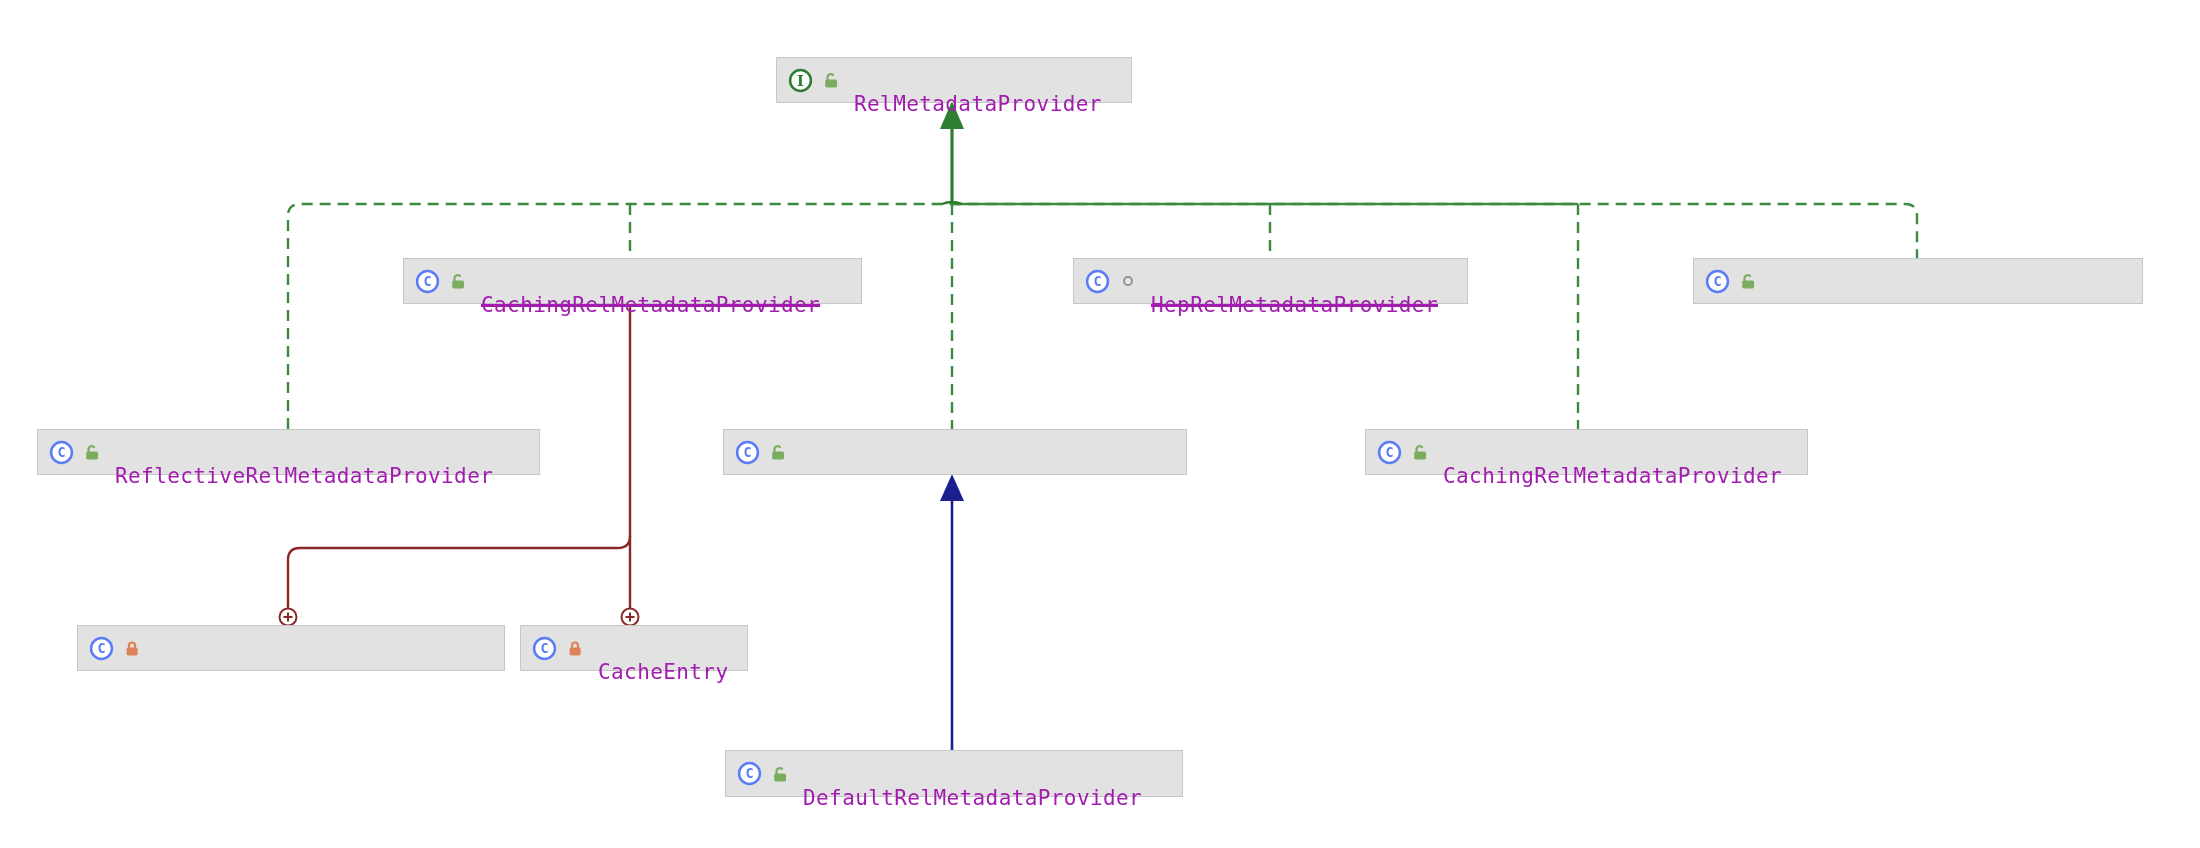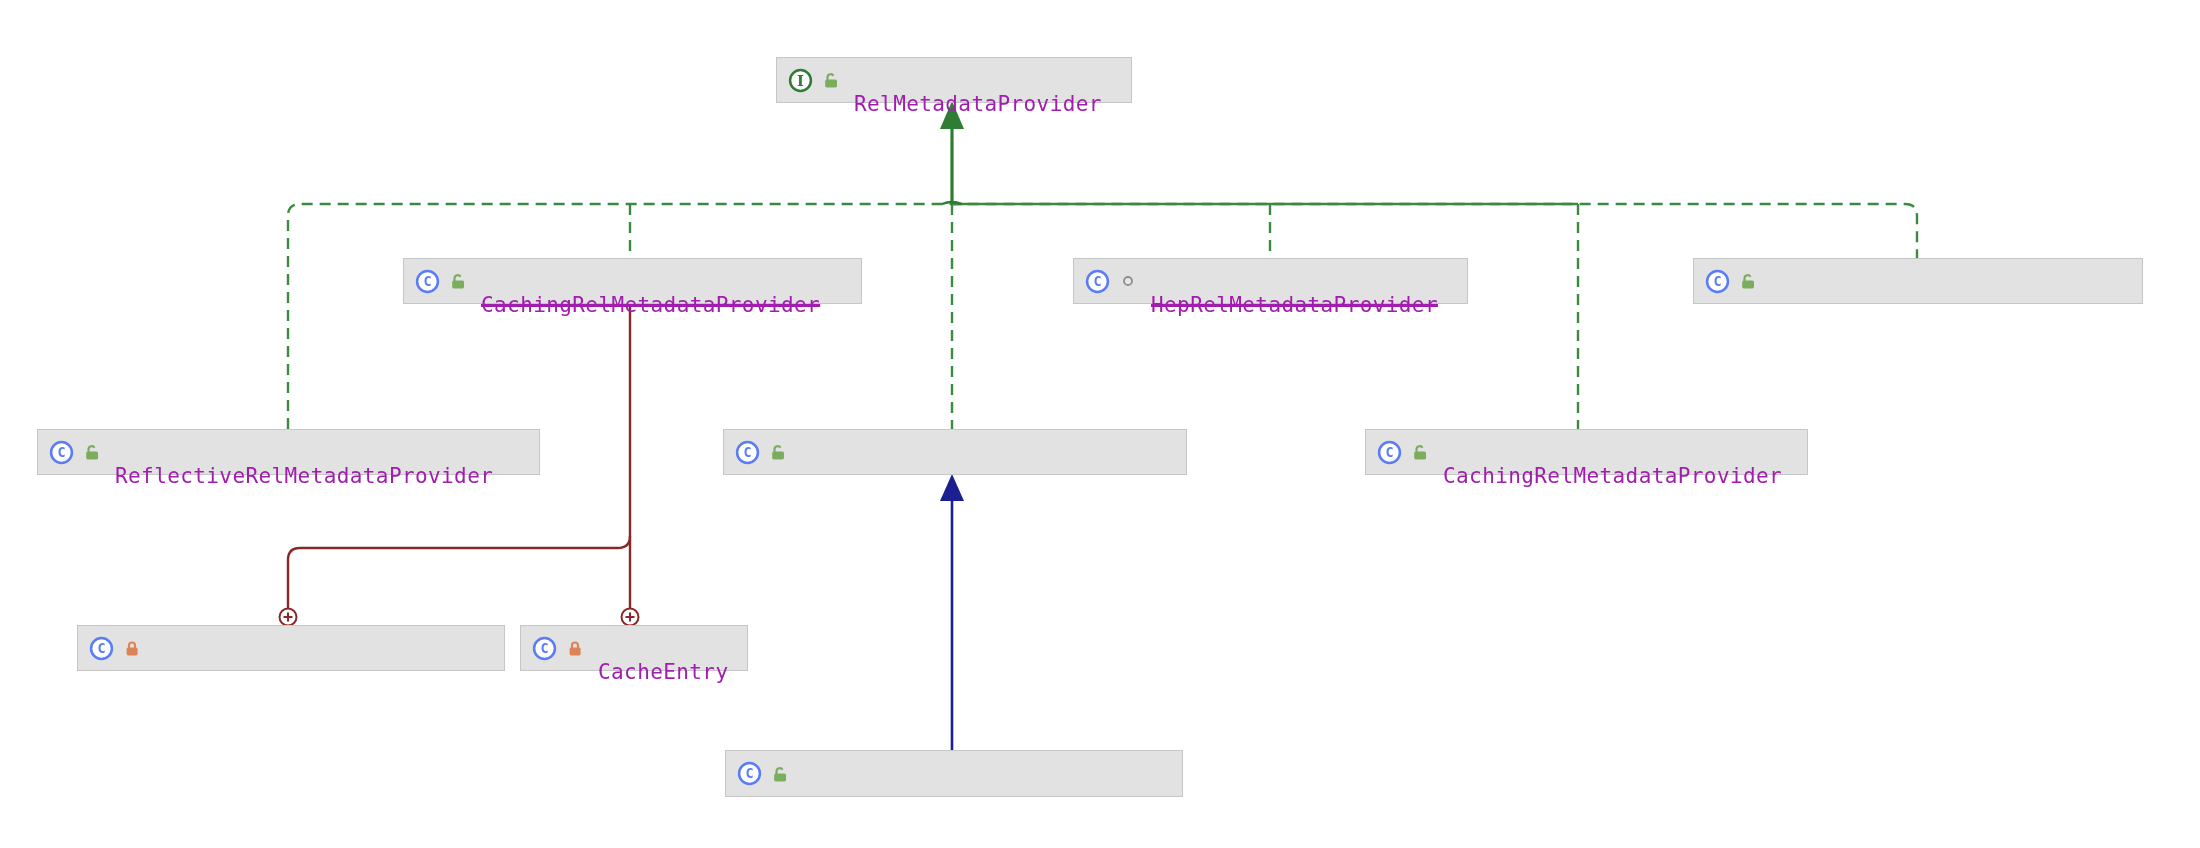--- a/index.html
+++ b/index.html
@@ -197,15 +197,16 @@
 
   <div class="node" style="left:725px; top:750px; width:458px; height:47px;">
     <svg class="kind-icon" viewBox="0 0 24 24">
       <circle cx="12" cy="12" r="10" fill="#ffffff" stroke="#5b7cf7" stroke-width="2.4"></circle>
       <text x="12" y="16.5" font-size="13" font-weight="bold" fill="#5b7cf7" text-anchor="middle" font-family="'DejaVu Sans Mono', monospace">C</text>
     </svg>
     <svg class="vis-icon" viewBox="0 0 18 18">
       <path d="M5.5 9 V6.2 a3.2 3.2 0 0 1 6 -1.4" fill="none" stroke="#7bad5e" stroke-width="2.2"></path>
       <rect x="3.2" y="8.4" width="11.8" height="8" rx="1.6" fill="#7bad5e"></rect>
     </svg>
+    <span class="node-label">DefaultRelMetadataProvider</span>
   </div>
 
 </div>
 
 </body></html>

